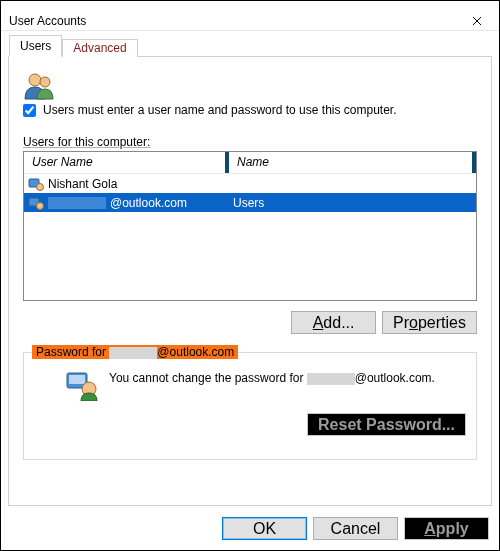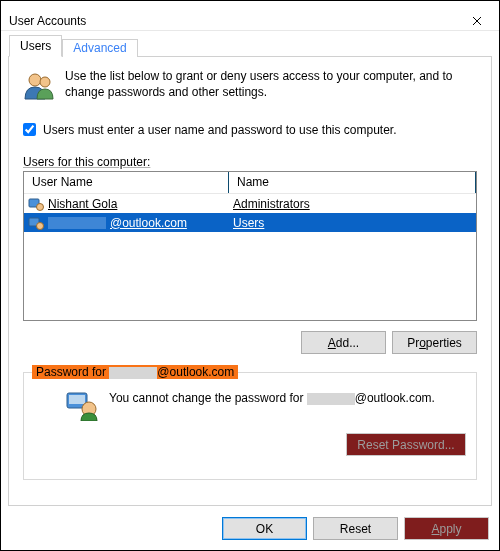--- a/index.html
+++ b/index.html
@@ -55,41 +55,41 @@
   }
   .tab.active {
     z-index: 2;
     border-bottom: 1px solid #fff;
     margin-bottom: -1px;
   }
   .tab.inactive {
     top: 2px;
     padding-top: 1px;
     padding-bottom: 2px;
-    color: #3b82f6;
+    color: #7f1d1d;
   }
   
   .panel {
     position: absolute;
     left: 7px; right: 7px; top: 56px; bottom: 44px;
     border: 1px solid #d0d0d0;
     border-top: none;
     padding: 12px 14px 10px 14px;
   }
   .intro {
     display: flex;
     gap: 8px;
     align-items: flex-start;
   }
   .intro-icon { width: 34px; height: 34px; flex: 0 0 34px; }
   .intro-text { line-height: 1.3; }
   .checkbox-row {
-    margin-top: 20px;
-    display: flex;
-    align-items: flex-start;
+    margin-top: 0;
+    display: flex;
+    align-items: center;
     gap: 4px;
   }
   .checkbox-row input { margin: 0 3px 0 0; }
   .users-label {
     margin-top: 18px;
   }
   .users-label span { text-decoration: underline; text-decoration-color: rgba(0,0,0,0.3); }
   .u { text-decoration: underline; }
   
   .listview {
@@ -100,32 +100,33 @@
     overflow: hidden;
   }
   .lv-header {
     height: 22px;
     display: flex;
     background: #fff;
     border-bottom: 1px solid #e8e8e8;
   }
   .lv-header .col {
     padding: 3px 8px;
-    border-right: 1px solid #0c4a6e;
-    font-size: 12px;
+    border-right: 4px solid #0c4a6e;
+    font-size: 12px;
+    font-style: italic;
   }
   .col1 { width: 205px; }
   .col2 { flex: 1; }
   .lv-row {
     height: 19px;
     display: flex;
     align-items: center;
     font-size: 12px;
   }
-  .lv-row .cell { display: flex; align-items: center; gap: 4px; padding: 0 4px; text-decoration: underline; }
+  .lv-row .cell { display: flex; align-items: center; gap: 4px; padding: 0 4px; }
   .lv-row .cell.col1 { width: 205px; }
   .lv-row .cell.col2 { flex: 1; }
   .lv-row.selected {
     background: #0a63c6;
     color: #fff;
   }
   .row-icon { width: 16px; height: 16px; flex: 0 0 16px; }
   .redact {
     display: inline-block;
     height: 12px;
@@ -139,28 +140,29 @@
     justify-content: flex-end;
     gap: 6px;
     margin-top: 10px;
   }
   .btn {
     min-width: 85px;
     height: 23px;
     border: 1px solid #adadad;
     background: #e1e1e1;
     font-family: inherit;
-    font-size: 12px;
+    font-size: 16px;
     padding: 0 10px;
     cursor: default;
   }
   .btn:disabled {
     color: #9c9c9c;
-    background: #7f1d1d;
+    background: #000000;
     border-color: #c9c9c9;
+    font-weight: bold;
   }
   .btn.highlight {
     outline: 2px solid #e33;
     outline-offset: 0;
   }
   
   .groupbox {
     position: relative;
     border: 1px solid #d9d9d9;
     margin-top: 18px;
@@ -222,21 +224,20 @@
 <div class="panel">
   <div class="intro">
     <div class="intro-icon">
       <svg width="34" height="34" viewBox="0 0 34 34">
         <circle cx="12" cy="11" r="6" fill="#f2c38a" stroke="#9b6b2e"></circle>
         <path d="M2 30 Q2 18 12 18 Q22 18 22 30 Z" fill="#3c78b4" stroke="#2b557f"></path>
         <circle cx="22" cy="13" r="5" fill="#f2c38a" stroke="#9b6b2e"></circle>
         <path d="M14 30 Q14 20 22 20 Q30 20 30 30 Z" fill="#5aa05a" stroke="#3b6b3b"></path>
       </svg>
     </div>
-    <div class="intro-text">Use the list below to grant or deny users access to your computer, and to change passwords and other settings.</div>
   </div>
 
   <label class="checkbox-row">
     <input type="checkbox" checked="" style="">
     <span>Users must enter a user name and password to use this computer.</span>
   </label>
 
   <div class="users-label">
     <span class="u">U</span><span>sers for this computer:</span>
   </div>
@@ -249,21 +250,20 @@
     <div class="lv-row">
       <div class="cell col1">
         <span class="row-icon">
           <svg width="16" height="16" viewBox="0 0 16 16">
             <rect x="1" y="3" width="10" height="8" rx="1" fill="#4a90d9" stroke="#2f5e8e"></rect>
             <circle cx="12" cy="11" r="3.5" fill="#f2c38a" stroke="#9b6b2e"></circle>
           </svg>
         </span>
         <span>Nishant Gola</span>
       </div>
-      <div class="cell col2">Administrators</div>
     </div>
     <div class="lv-row selected">
       <div class="cell col1">
         <span class="row-icon">
           <svg width="16" height="16" viewBox="0 0 16 16">
             <rect x="1" y="3" width="10" height="8" rx="1" fill="#4a90d9" stroke="#2f5e8e"></rect>
             <circle cx="12" cy="11" r="3.5" fill="#f2c38a" stroke="#9b6b2e"></circle>
           </svg>
         </span>
         <span class="redact" style="width:58px"></span>
@@ -296,15 +296,15 @@
       </div>
     </div>
     <div class="pw-btn-row">
       <button class="btn" disabled="">Reset Password...</button>
     </div>
   </div>
 </div>
 
 <div class="bottom-buttons">
   <button class="btn default">OK</button>
-  <button class="btn">Reset</button>
+  <button class="btn">Cancel</button>
   <button class="btn" disabled=""><span class="u">A</span><span>pply</span></button>
 </div>
 
 </body></html>

